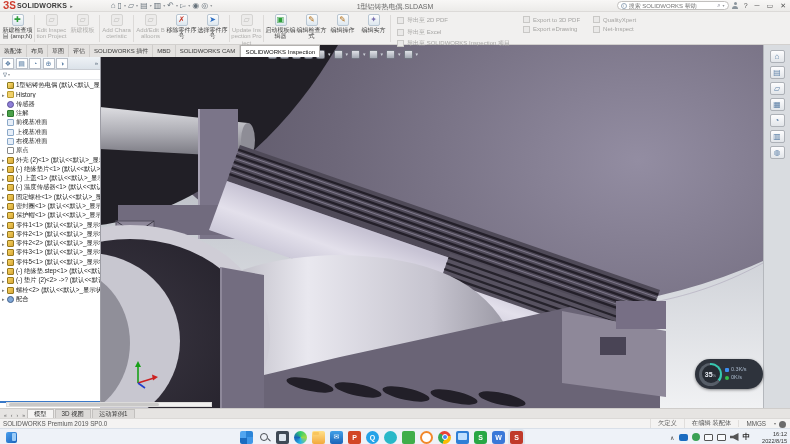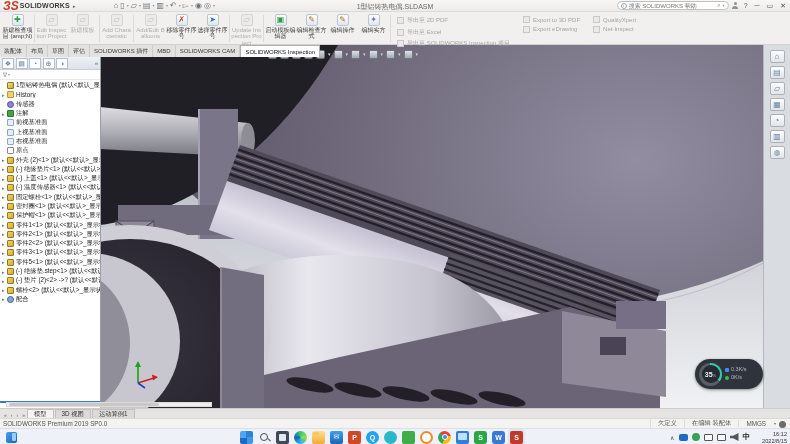--- a/index.html
+++ b/index.html
@@ -4,21 +4,21 @@
 <style>
 *{margin:0;padding:0;box-sizing:border-box}
 html,body{width:790px;height:444px;overflow:hidden;background:#fff;
  font-family:"Liberation Sans","DejaVu Sans",sans-serif;position:relative}
 
 
 #titlebar{position:absolute;left:0;top:0;width:790px;height:12px;z-index:60;
  background:linear-gradient(#f8f7f6,#ecebe9);border-bottom:1px solid #dcdad8;
  display:flex;align-items:center}
 .logo{display:flex;align-items:center;gap:1px;padding-left:3px}
-.logo-mark{color:#cf3a2b;font-weight:bold;font-style:italic;font-size:12px;line-height:1}
+.logo-mark{color:#cf3a2b;font-weight:bold;font-size:10px;line-height:1}
 .logo-text{font-weight:bold;font-size:7px;color:#3a3a3a;letter-spacing:.2px}
 .logo-arrow{font-size:5px;color:#666;margin-left:2px}
 #qa{display:flex;gap:2px;margin-left:38px;align-items:center}
 .qa{font-size:8px;color:#68737c;line-height:1;cursor:pointer}
 .qa-caret{font-size:4px;color:#95989c;cursor:pointer}
 #title{position:absolute;left:50%;transform:translateX(-50%);top:2px;font-size:7px;color:#6a6a6a;white-space:nowrap}
 #tb-right{position:absolute;right:2px;top:1px;display:flex;align-items:center;gap:3px}
 #searchbox{width:112px;height:9px;background:#fff;border:1px solid #c2c0be;border-radius:5px;
  display:flex;align-items:center;font-size:6px;color:#999;padding:0 3px;gap:2px}
 .sb-info{width:6px;height:6px;border:1px solid #9aabbd;border-radius:50%;font-size:4px;color:#7c93a8;

